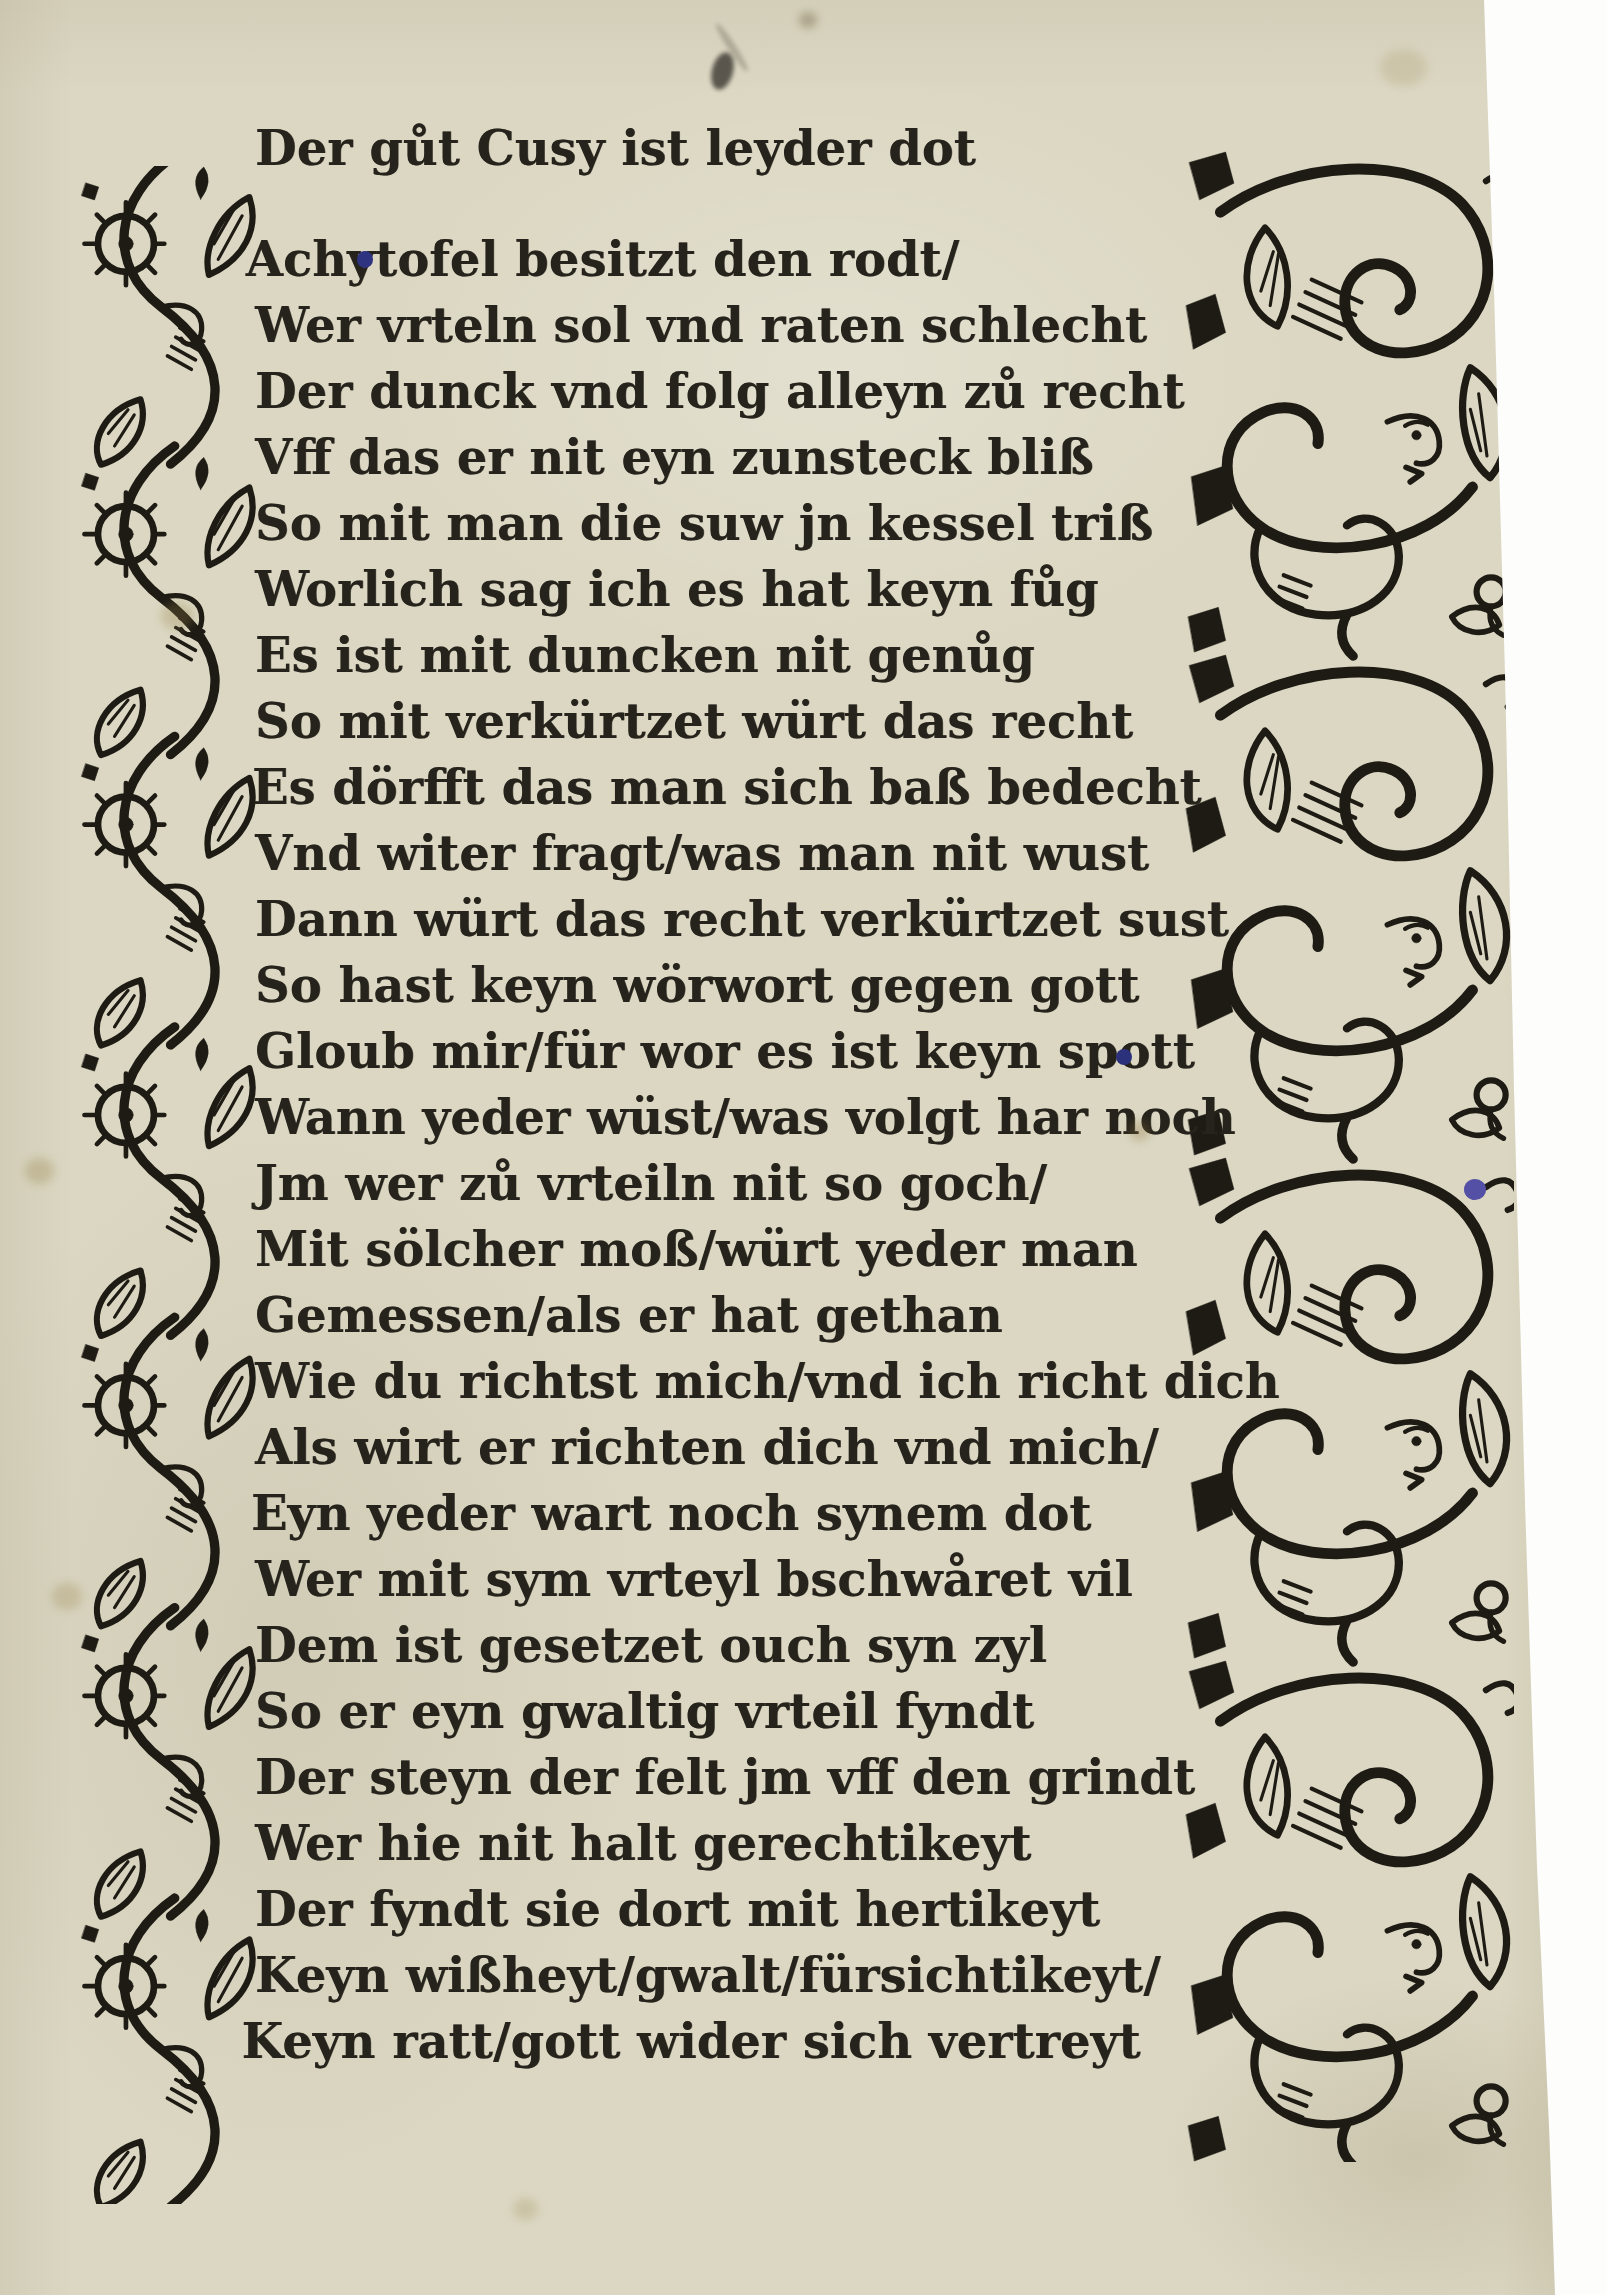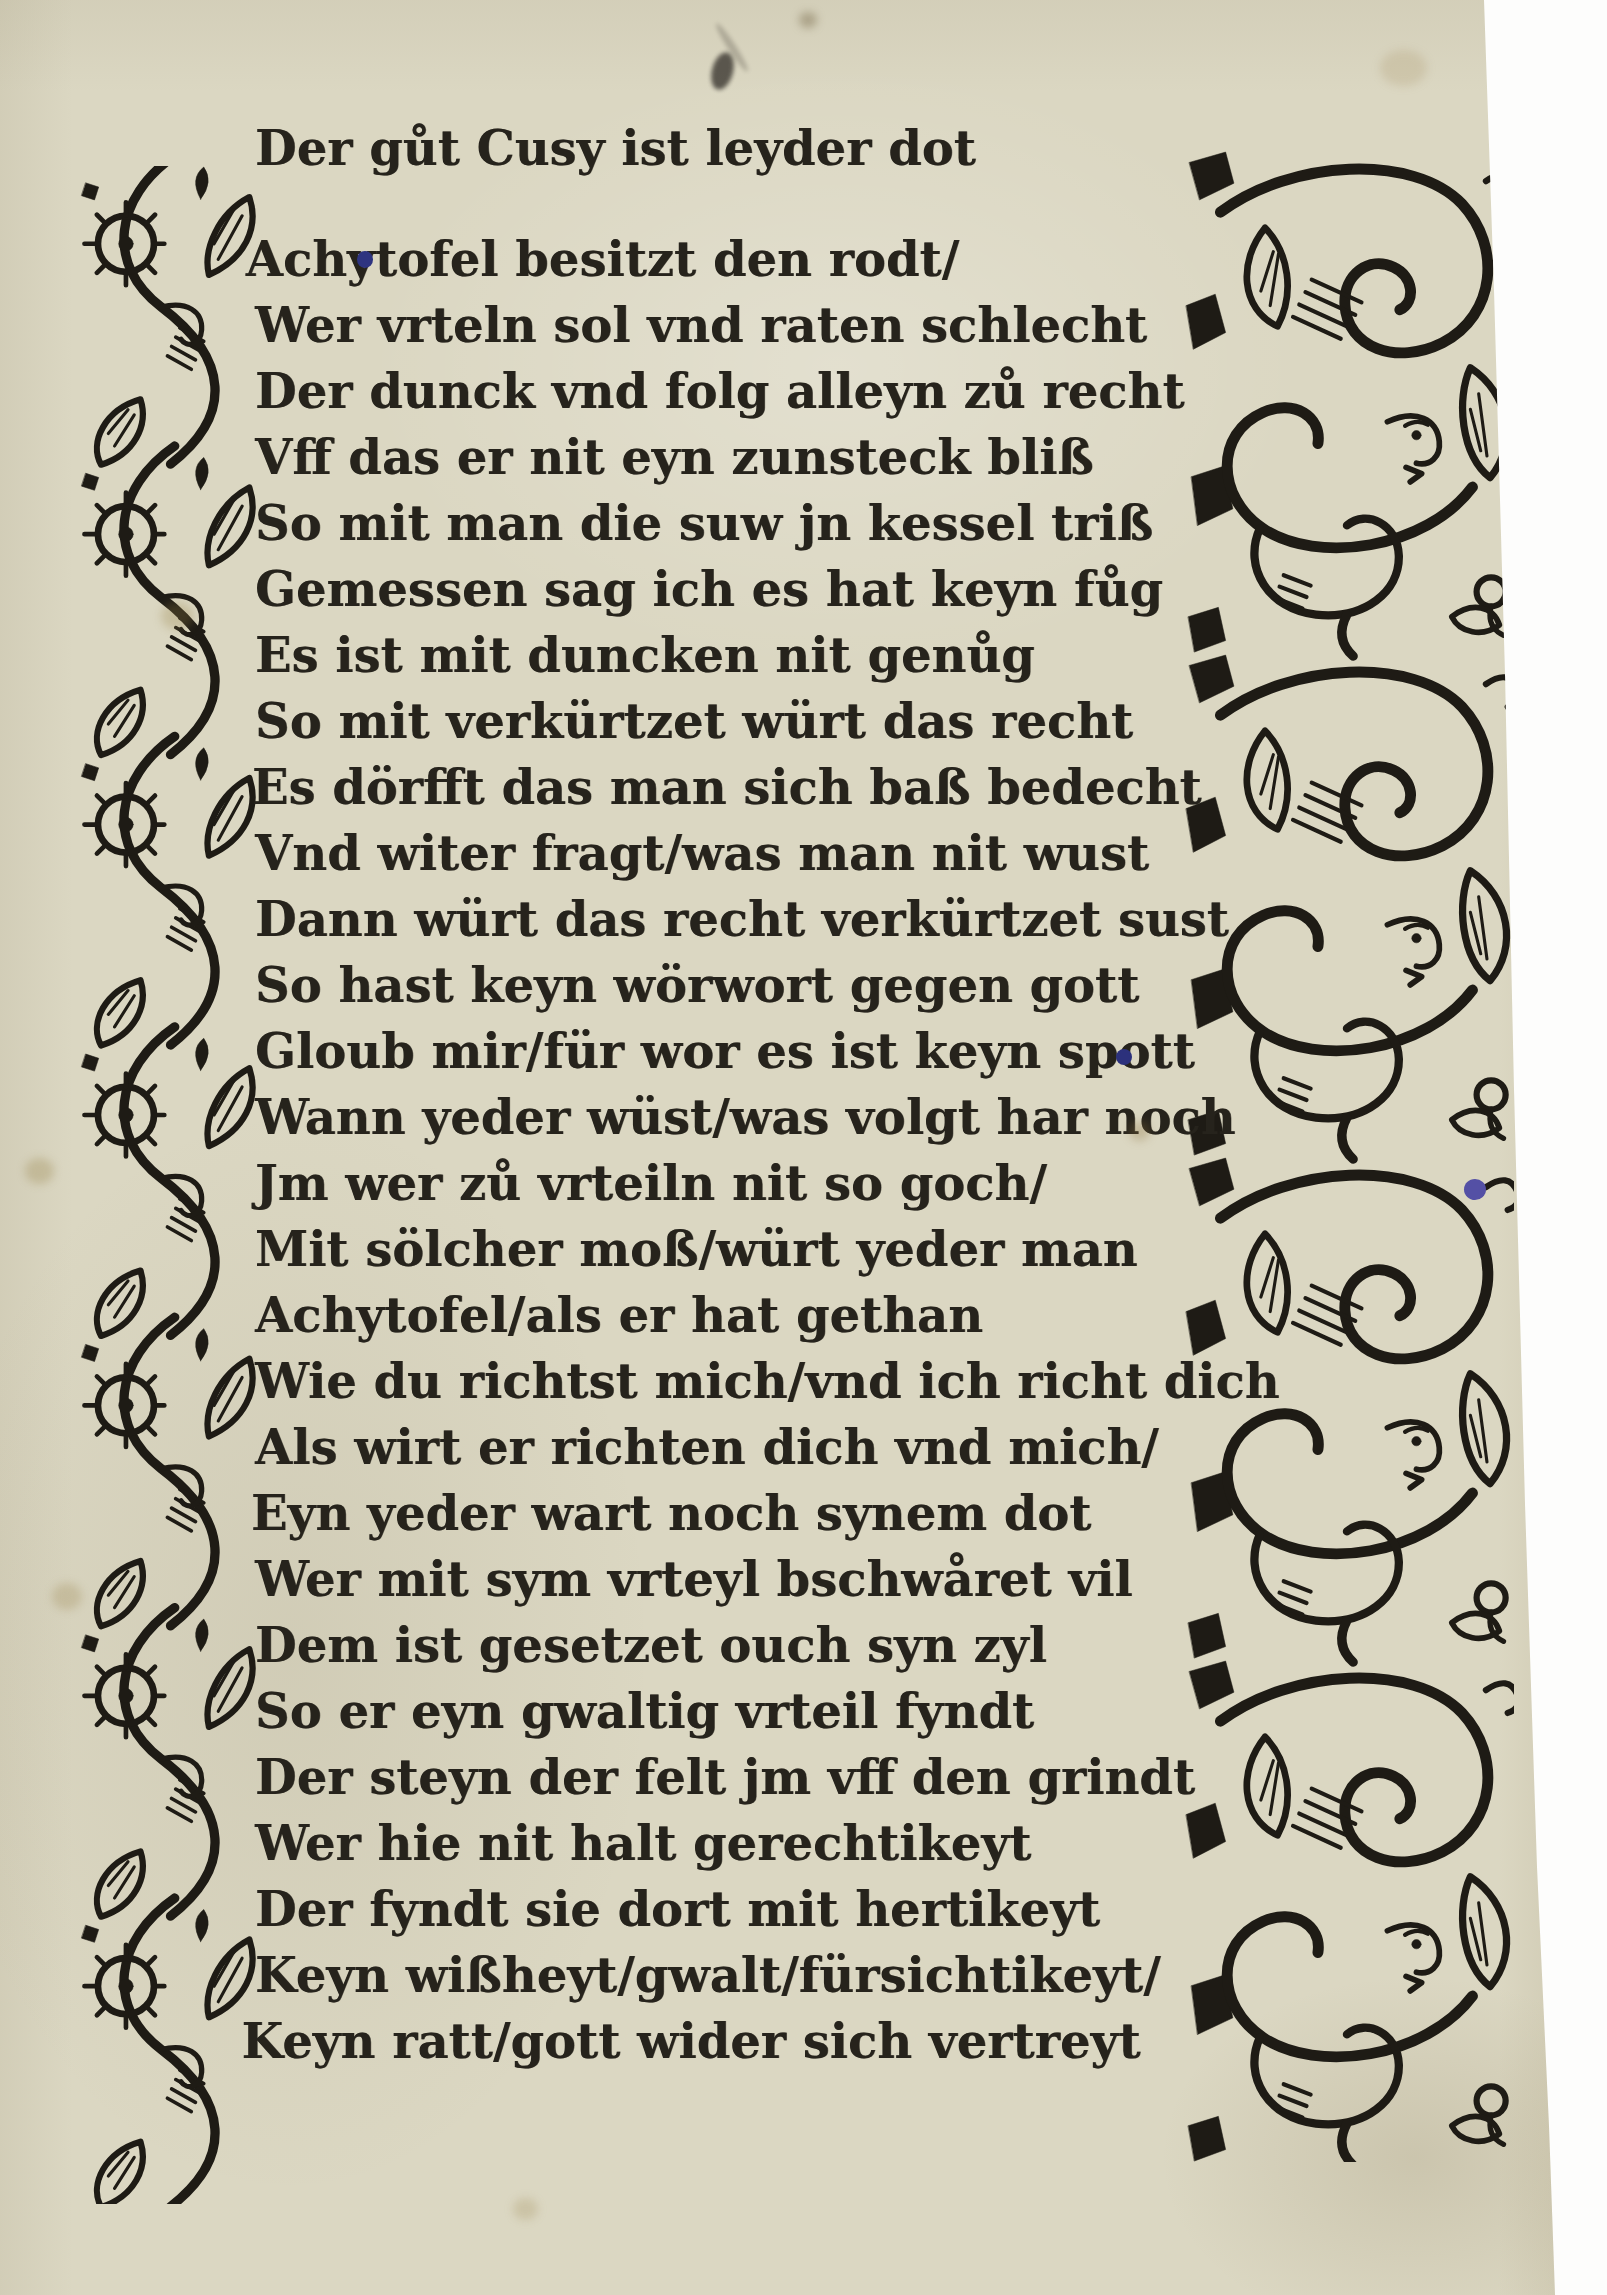--- a/index.html
+++ b/index.html
@@ -113,32 +113,32 @@
       <use xlink:href="#rs" href="#rs" transform="translate(0,2910)"></use>
     </svg>
 
     <div class="poem">
       <div class="line">Der gůt Cusy ist leyder dot</div>
       <div class="line">Achytofel besitzt den rodt/</div>
       <div class="line">Wer vrteln sol vnd raten schlecht</div>
       <div class="line">Der dunck vnd folg alleyn zů recht</div>
       <div class="line">Vff das er nit eyn zunsteck bliß</div>
       <div class="line">So mit man die suw jn kessel triß</div>
-      <div class="line">Gemessen sag ich es hat keyn fůg</div>
+      <div class="line">Worlich sag ich es hat keyn fůg</div>
       <div class="line">Es ist mit duncken nit genůg</div>
       <div class="line">So mit verkürtzet würt das recht</div>
       <div class="line">Es dörfft das man sich baß bedecht</div>
       <div class="line">Vnd witer fragt/was man nit wust</div>
       <div class="line">Dann würt das recht verkürtzet sust</div>
       <div class="line">So hast keyn wörwort gegen gott</div>
       <div class="line">Gloub mir/für wor es ist keyn spott</div>
       <div class="line">Wann yeder wüst/was volgt har noch</div>
       <div class="line">Jm wer zů vrteiln nit so goch/</div>
       <div class="line">Mit sölcher moß/würt yeder man</div>
-      <div class="line">Achytofel/als er hat gethan</div>
+      <div class="line">Gemessen/als er hat gethan</div>
       <div class="line">Wie du richtst mich/vnd ich richt dich</div>
       <div class="line">Als wirt er richten dich vnd mich/</div>
       <div class="line">Eyn yeder wart noch synem dot</div>
       <div class="line">Wer mit sym vrteyl bschwåret vil</div>
       <div class="line">Dem ist gesetzet ouch syn zyl</div>
       <div class="line">So er eyn gwaltig vrteil fyndt</div>
       <div class="line">Der steyn der felt jm vff den grindt</div>
       <div class="line">Wer hie nit halt gerechtikeyt</div>
       <div class="line">Der fyndt sie dort mit hertikeyt</div>
       <div class="line">Keyn wißheyt/gwalt/fürsichtikeyt/</div>

